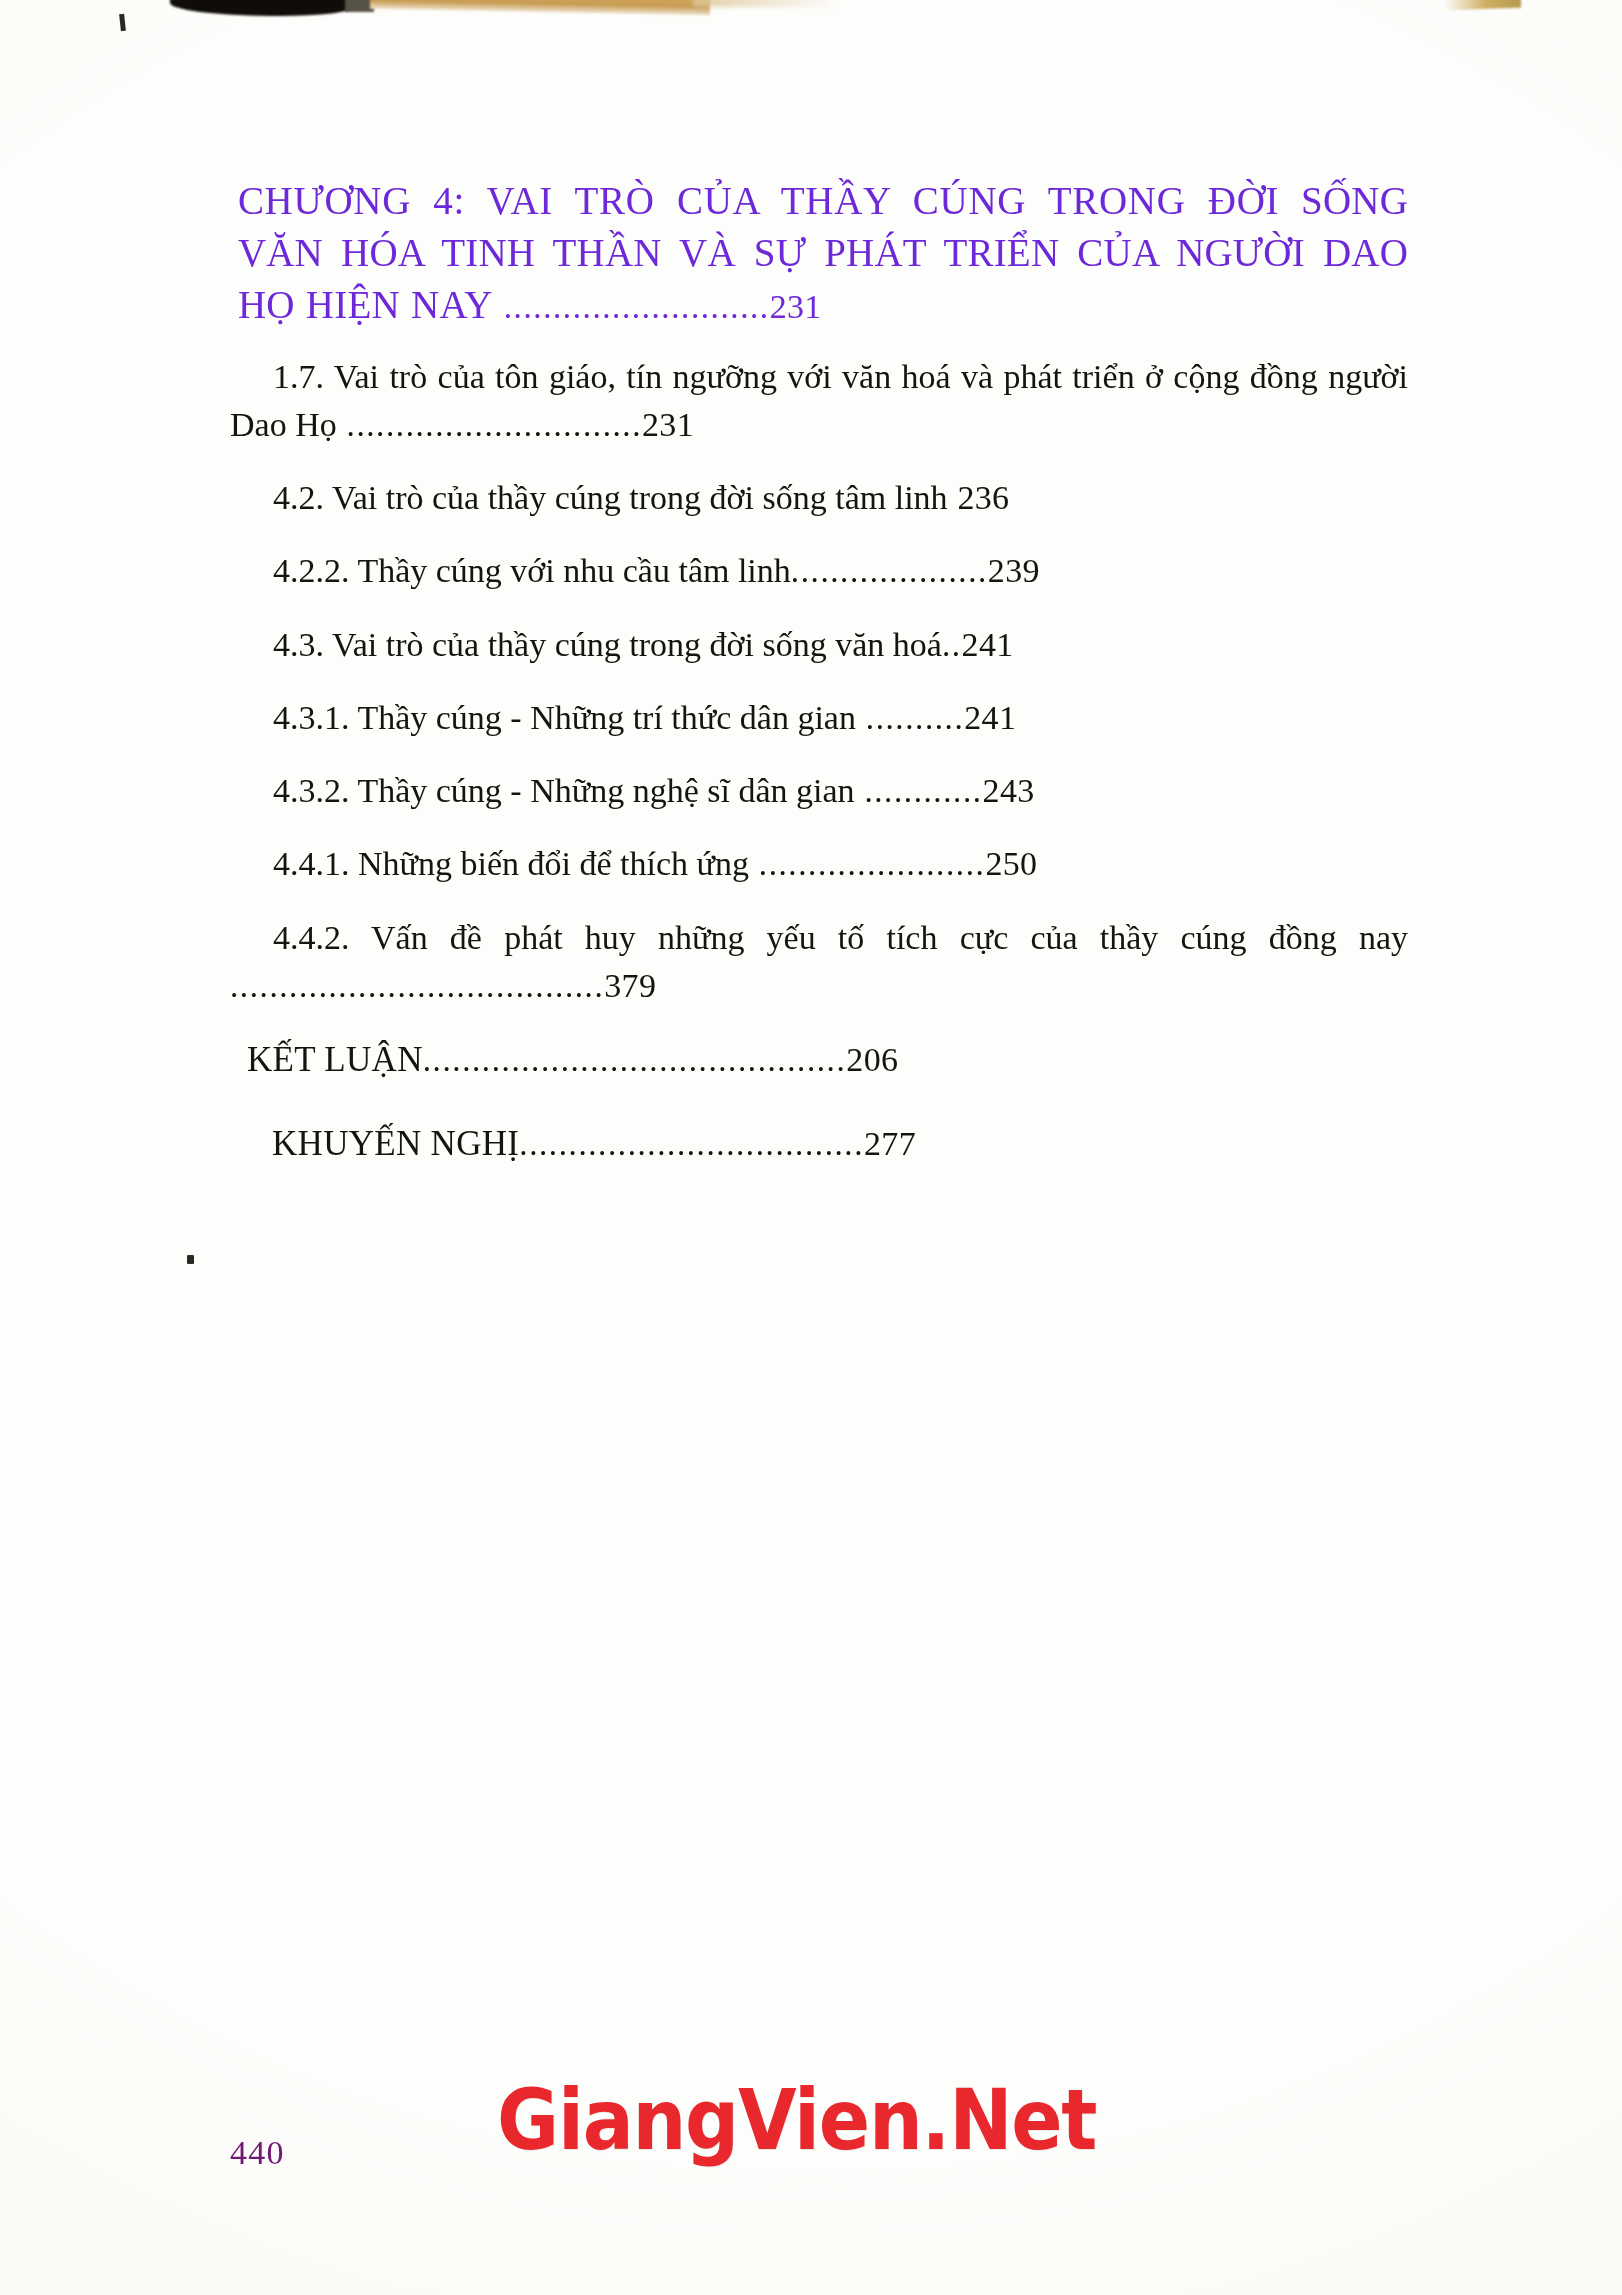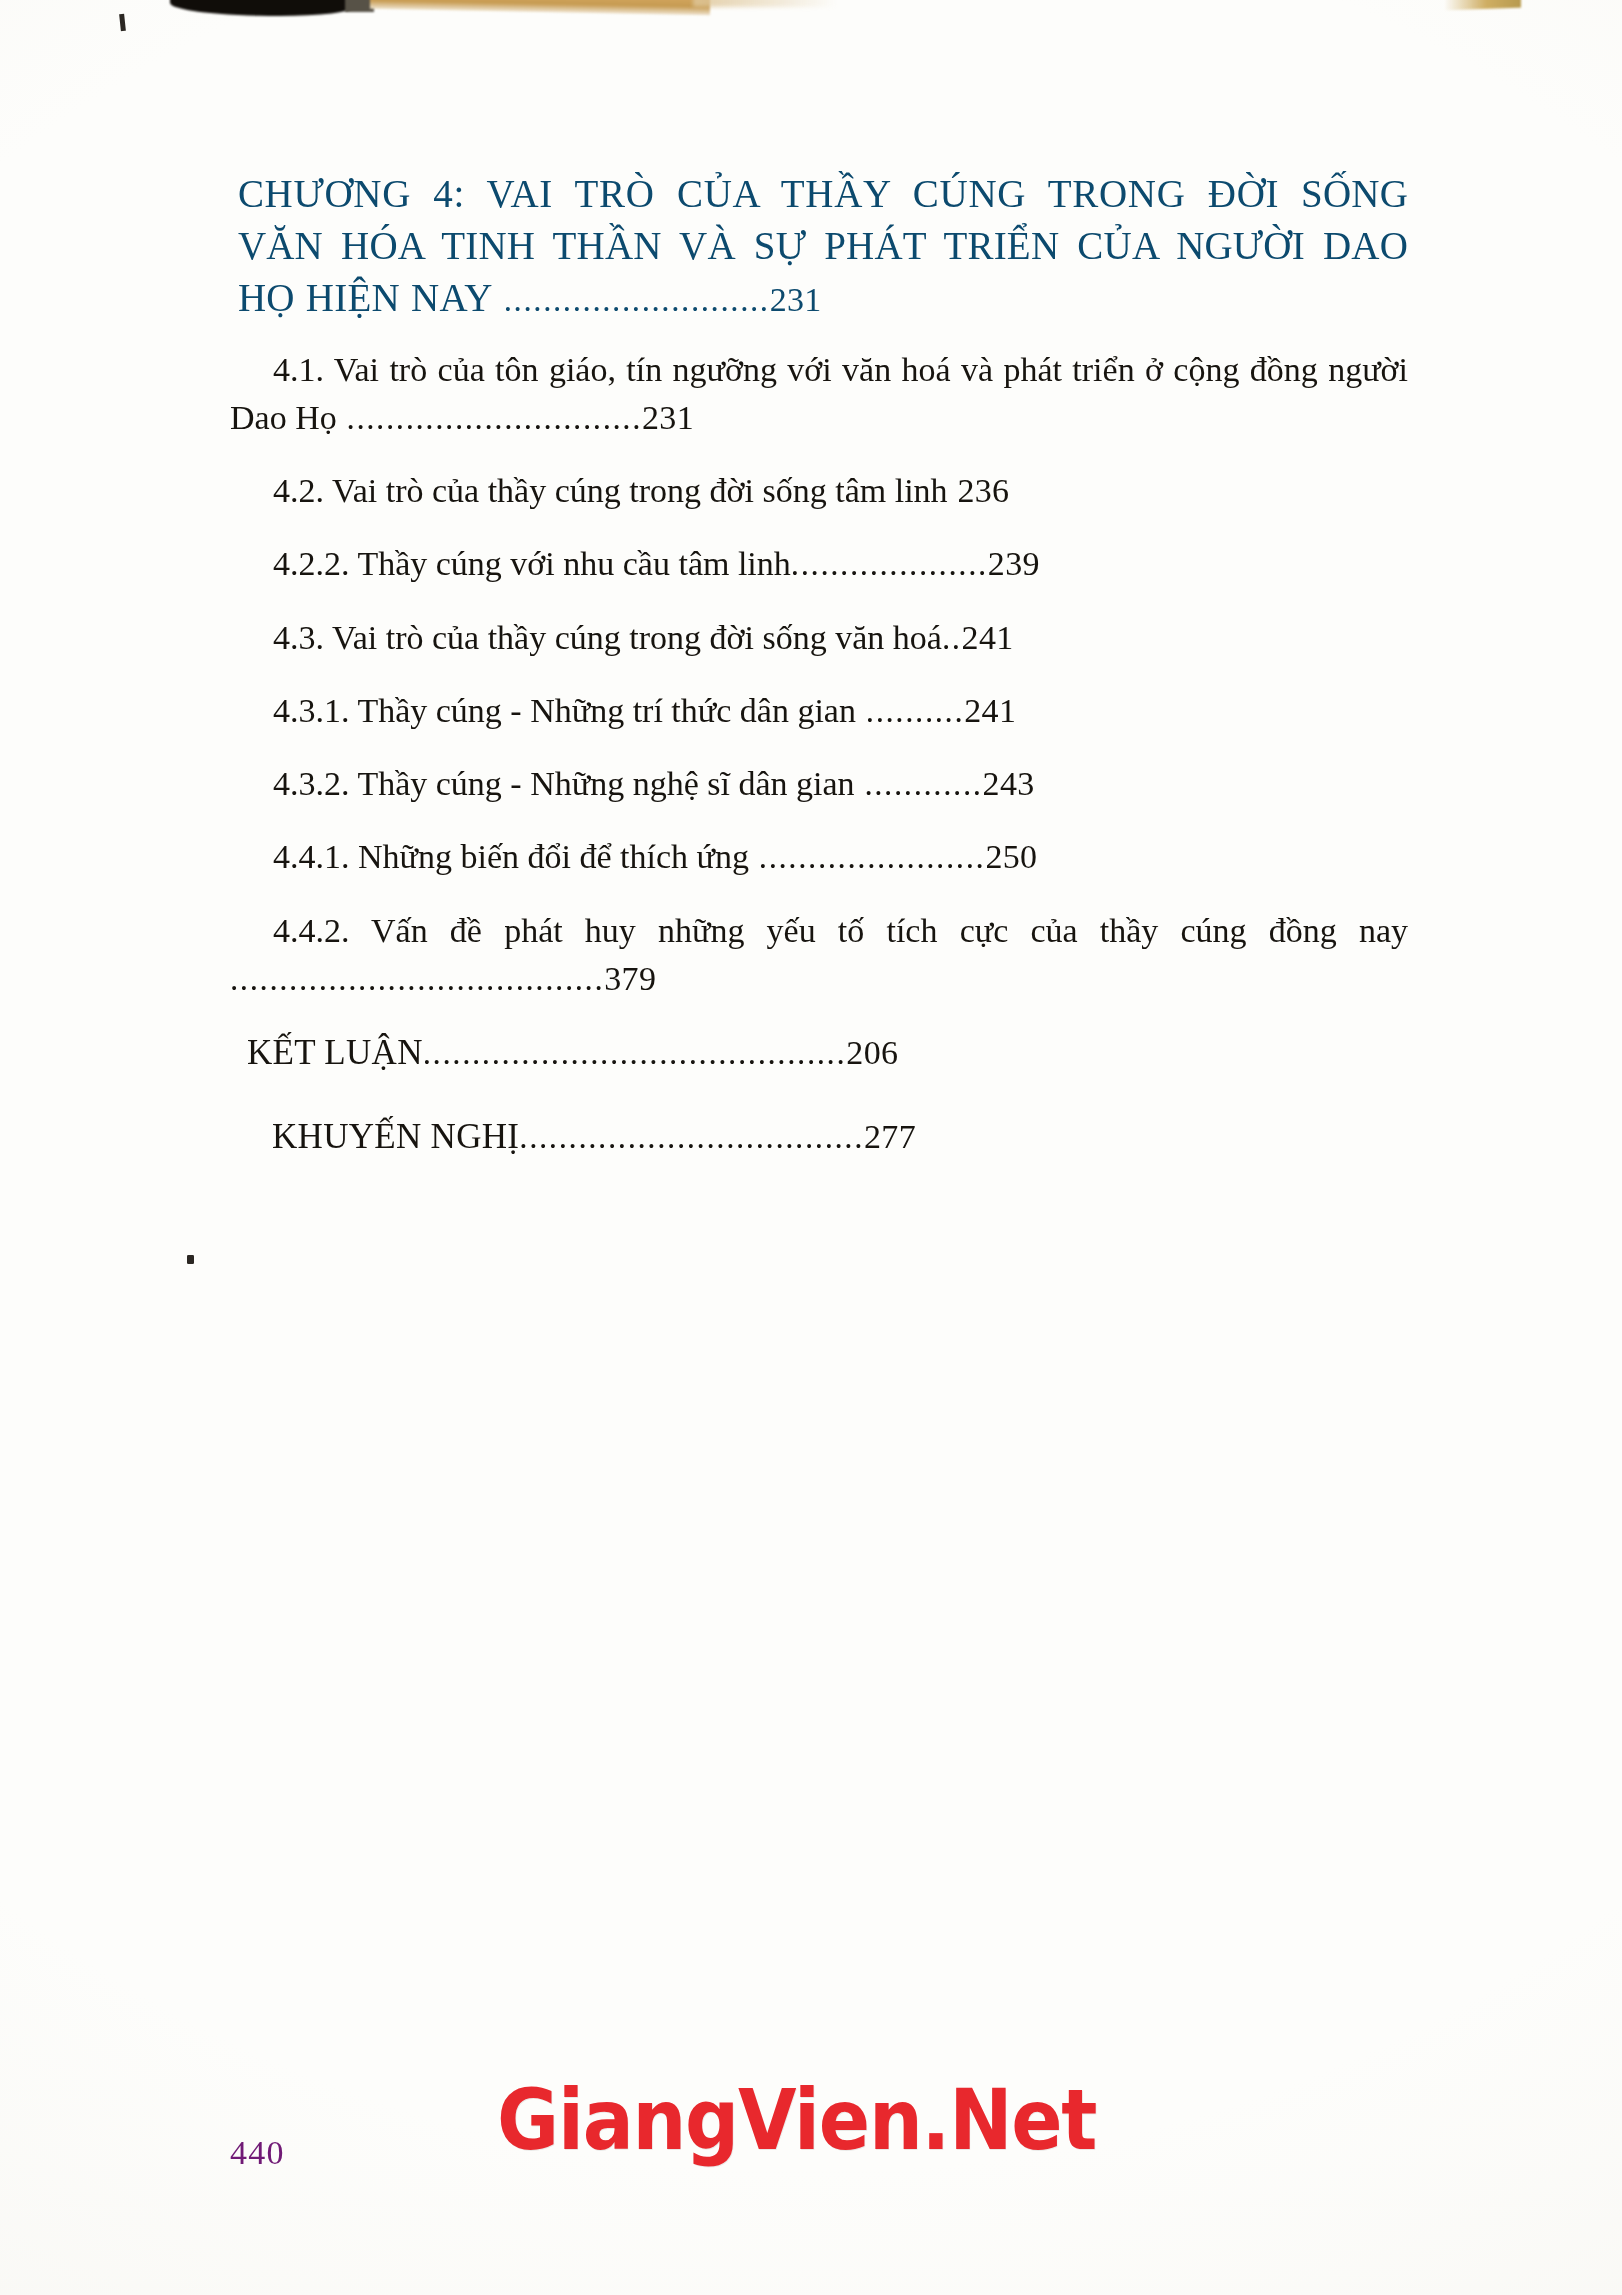--- a/index.html
+++ b/index.html
@@ -102,24 +102,24 @@
     position: absolute;
     left: 230px;
     top: 164px;
     width: 1178px;
   }
 
   .chapter-heading {
     font-size: 39px;
     line-height: 1.33;
     letter-spacing: 0.2px;
-    color: #0c4a6e;
+    color: #6d28d9;
     text-align: justify;
     text-align-last: left;
-    margin: 4px 0 22px 0;
+    margin: 11px 0 22px 0;
     padding-left: 7.9px;
     text-indent: 0;
     word-spacing: 1.3px;
   }
   .chapter-heading .lead {
     letter-spacing: 0.7px;
   }
 
   .entry {
     font-size: 34px;
@@ -202,21 +202,21 @@
 
   <div class="toc">
 
     <div class="chapter-heading">
       <span class="lead">CHƯƠNG 4: VAI TRÒ CỦA THẦY CÚNG TRONG ĐỜI</span>
       <span>SỐNG VĂN HÓA TINH THẦN VÀ SỰ PHÁT TRIỂN</span>
       <span>CỦA NGƯỜI DAO HỌ HIỆN NAY</span><span class="leader"> ...........................</span><span class="pageno">231</span>
     </div>
 
     <div class="entry">
-      <span class="first">4.1. Vai trò của tôn giáo, tín ngưỡng với văn hoá và phát</span>
+      <span class="first">1.7. Vai trò của tôn giáo, tín ngưỡng với văn hoá và phát</span>
       <span>triển ở cộng  đồng người Dao Họ</span><span class="leader"> ..............................</span><span class="pageno">231</span>
     </div>
 
     <div class="entry">
       <span class="first">4.2. Vai trò của thầy cúng trong đời sống tâm linh</span><span class="leader">  </span><span class="pageno">236</span>
     </div>
 
 
     <div class="entry">
       <span class="first">4.2.2. Thầy cúng với nhu cầu tâm linh</span><span class="leader">....................</span><span class="pageno">239</span>

